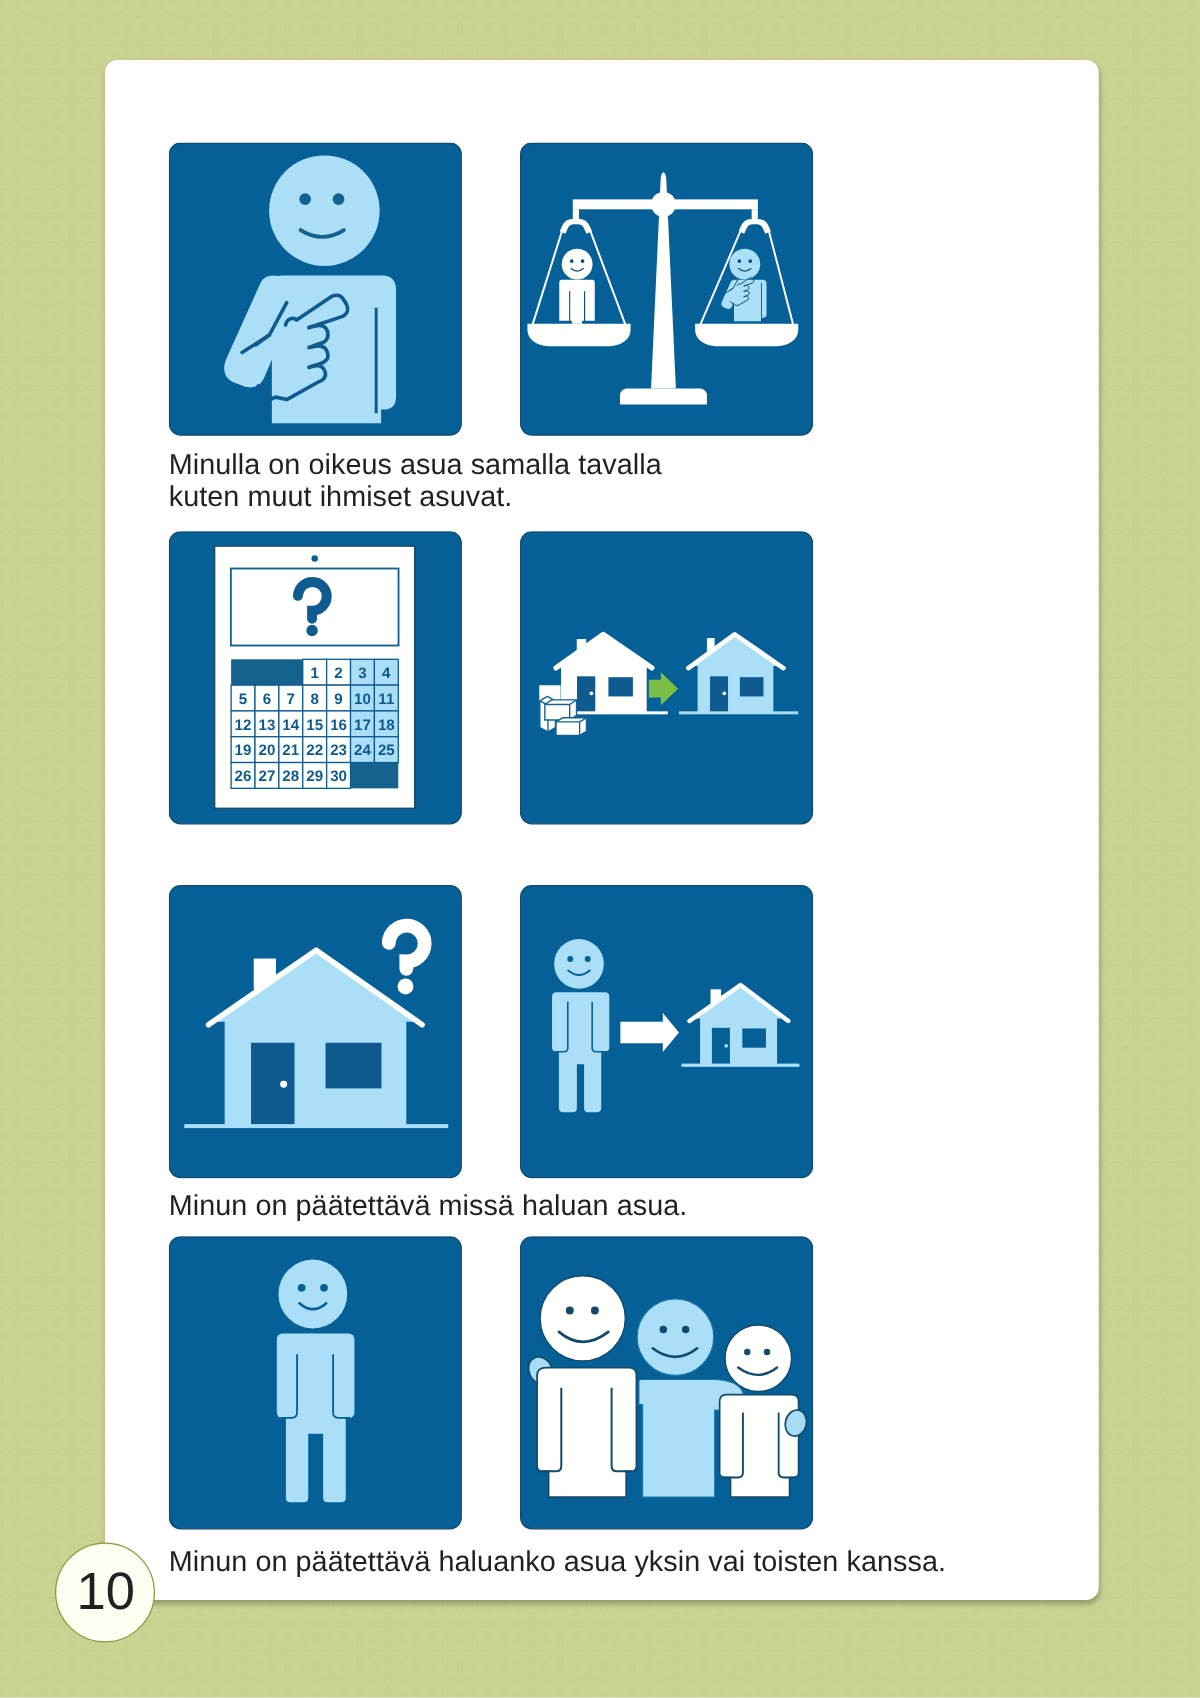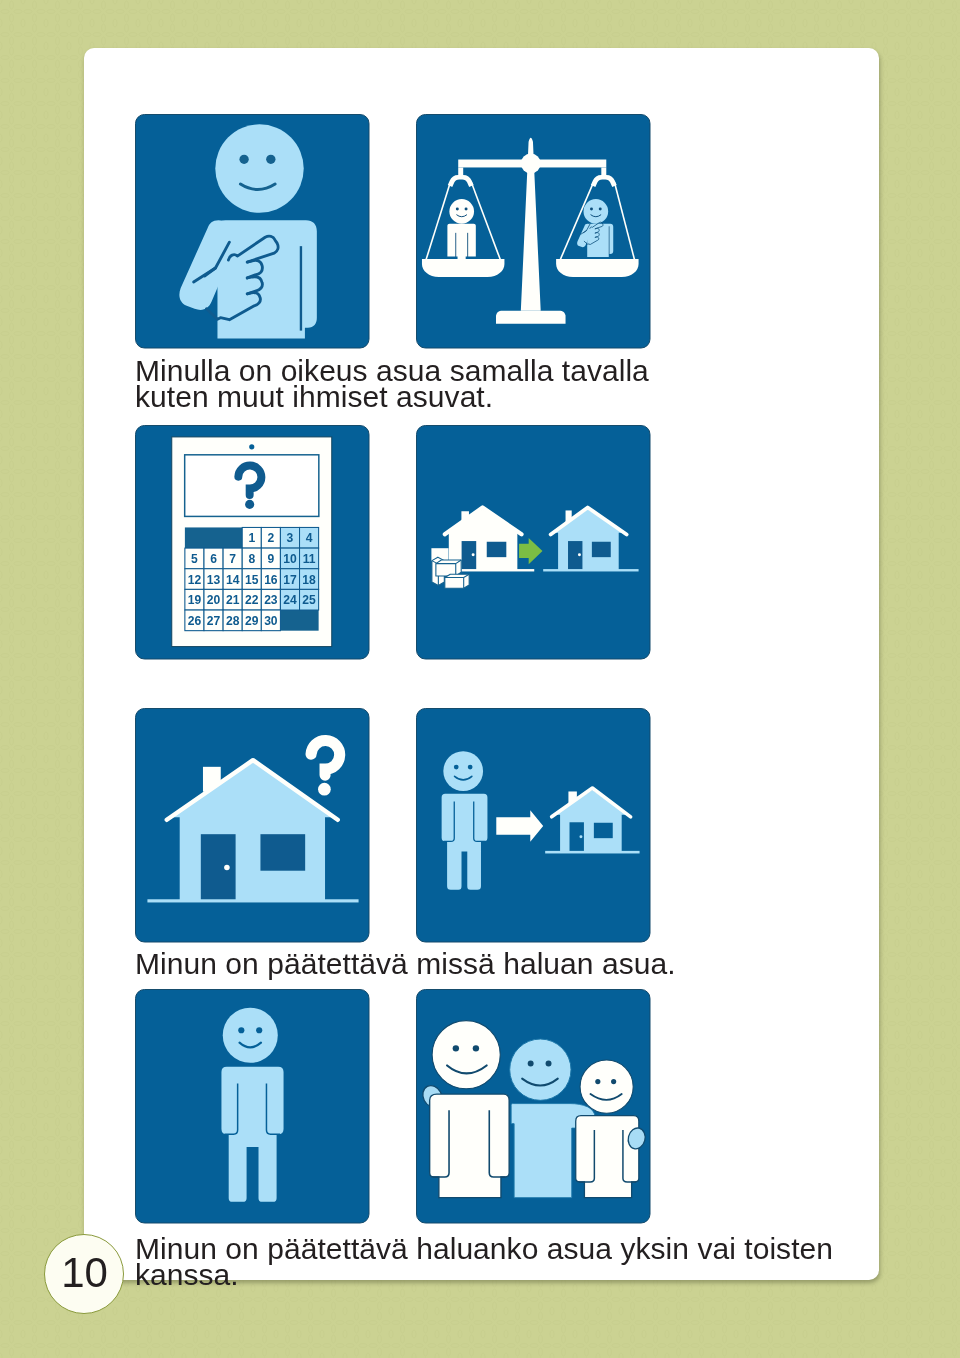--- a/index.html
+++ b/index.html
@@ -6,21 +6,21 @@
   body{width:960px;height:1358px;overflow:hidden;
        font-family:"Liberation Sans", sans-serif;
        background:#cbd190;}
   #page{position:relative;width:960px;height:1358px;}
   .bgpattern{position:absolute;left:0;top:0;width:960px;height:1358px;}
   .card{position:absolute;left:84px;top:48px;width:795px;height:1232px;
         background:#ffffff;border-radius:10px;
         box-shadow:1px 3px 4px rgba(70,76,42,0.40);}
   .pic{position:absolute;width:234.5px;height:234.5px;}
   .pic svg{display:block;width:234.5px;height:234.5px;}
-  .cap{position:absolute;font-size:30px;color:#231f20;line-height:26.4px;
+  .cap{position:absolute;font-size:23px;color:#231f20;line-height:26.4px;
        letter-spacing:0.05px;white-space:pre-line;}
   .pagenum{position:absolute;left:43.8px;top:1233.8px;width:80.6px;height:80.6px;border-radius:50%;
            background:#fdfdf2;border:1.1px solid #8a9a3c;
            display:flex;align-items:center;justify-content:center;
            font-size:42px;color:#231f20;box-sizing:border-box;
            padding-bottom:2px;padding-left:1px;}
 </style>
 </head>
 <body>
 

